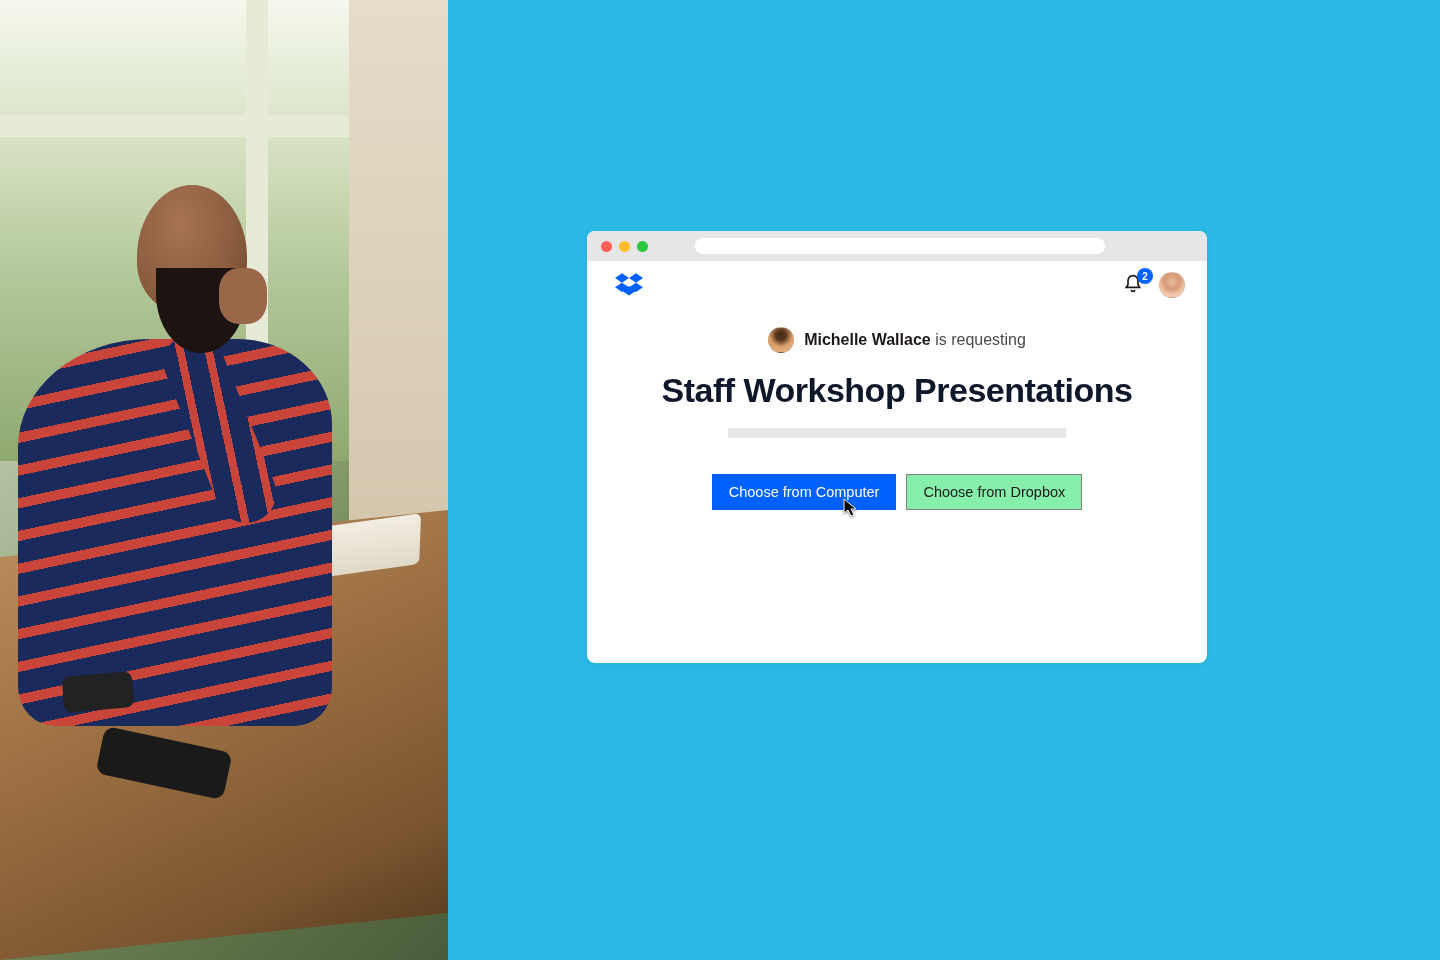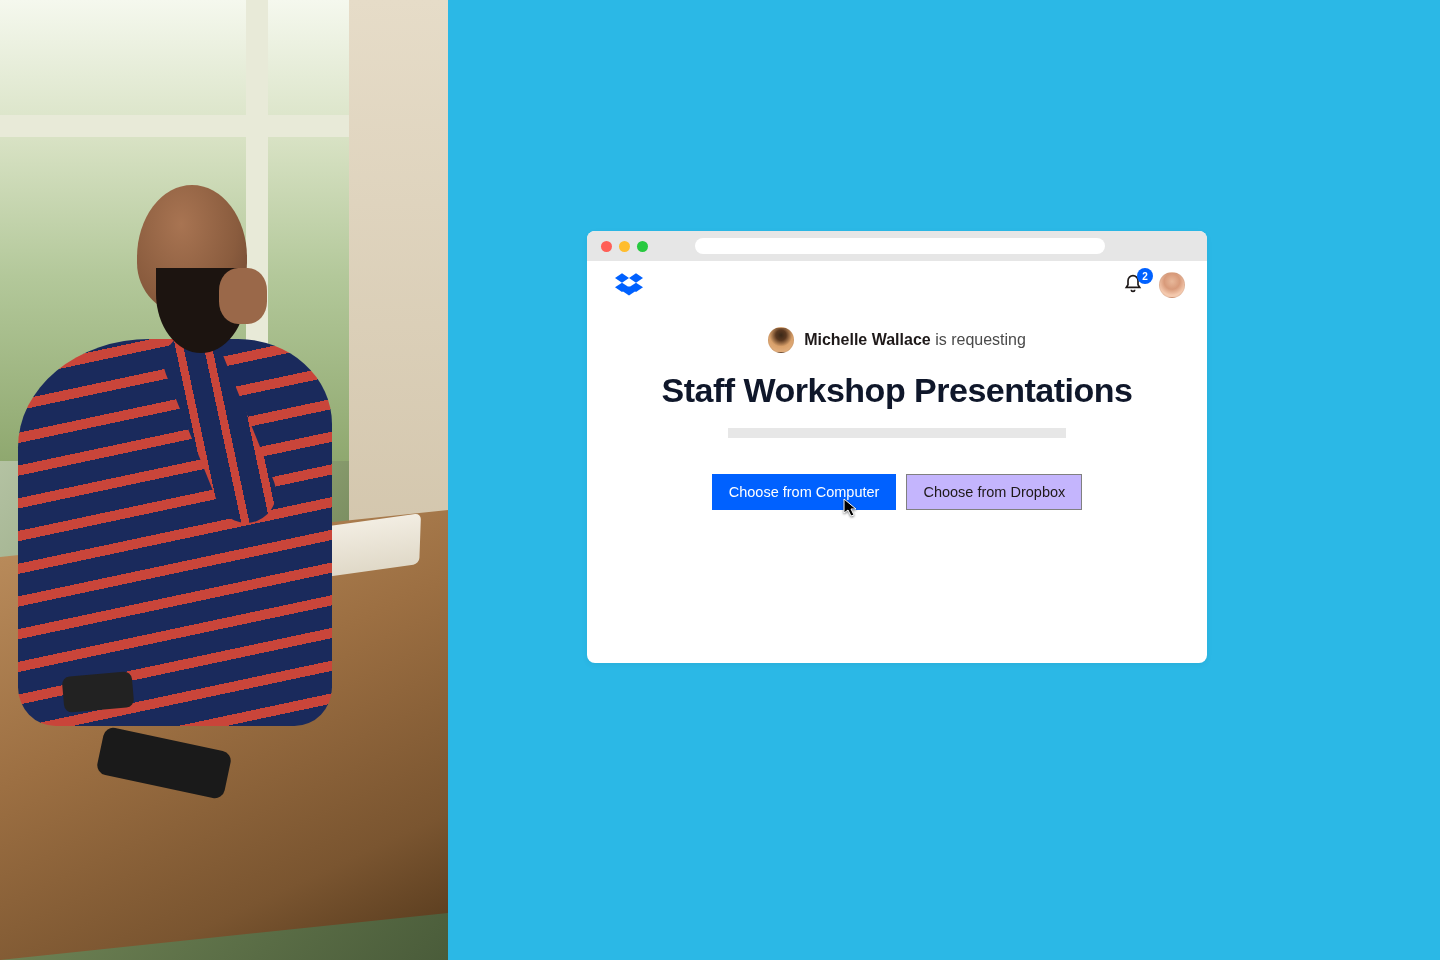--- a/index.html
+++ b/index.html
@@ -285,21 +285,21 @@
       cursor: pointer;
       border-radius: 0;
       font-family: inherit;
     }
     .btn-primary {
       background: #0061ff;
       color: #ffffff;
       border: 1px solid #0061ff;
     }
     .btn-secondary {
-      background: #c4b5fd;
+      background: #86efac;
       color: #1e1919;
       border: 1px solid #808080;
     }
     .cursor-pointer {
       position: absolute;
       left: 131px;
       top: 24px;
       width: 16px;
       height: 20px;
       pointer-events: none;

